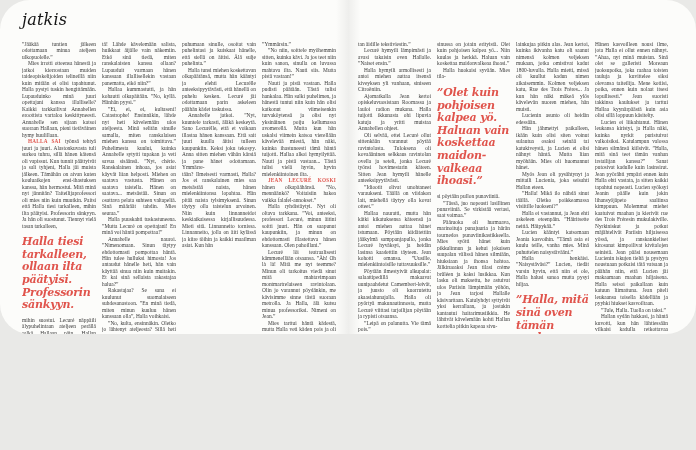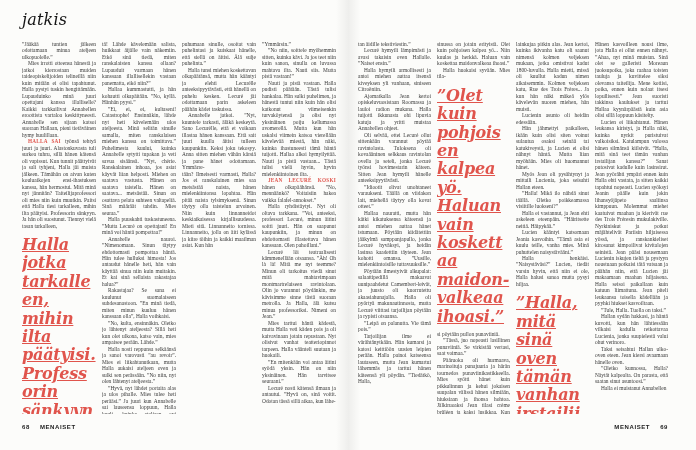--- a/index.html
+++ b/index.html
@@ -1,19 +1,19 @@
 <!DOCTYPE html>
 <html lang="fi" style="--accent: #e0544c;"><head>
 <meta charset="utf-8">
 <style>
   html,body{margin:0;padding:0;background:#e9e9e7;}
   .spread{
-    position:relative;width:696px;height:450px;margin:0 auto;
+    position:relative;width:696px;height:334px;margin:0 auto;
     background:#fcfcfa;overflow:hidden;
-    font-family:"Liberation Serif",serif;color:#333;
+    font-family:"Liberation Serif",serif;color:#333;border-radius:30px;
   }
   .spine{
     position:absolute;left:336px;top:0;width:24px;height:450px;
     background:linear-gradient(90deg,rgba(0,0,0,0) 0%,rgba(0,0,0,0.055) 52%,rgba(0,0,0,0) 100%);
     pointer-events:none;
   }
   .section-title{
     position:absolute;left:22px;top:10px;
     font-family:"DejaVu Serif",serif;font-style:italic;
     font-size:16px;color:#151515;letter-spacing:0.2px;
@@ -26,22 +26,22 @@
     margin:0;font-size:5.4px;line-height:1.2;text-align:justify;
     color:#3a3a3a;hyphens:auto;-webkit-hyphens:auto;overflow-wrap:break-word;
   }
   .para.ind{text-indent:6px;}
   .lead{
     color:var(--accent,#e0544c);font-weight:bold;font-size:5.2px;
     letter-spacing:0.25px;
   }
   .pullquote{
     font-family:"DejaVu Serif",serif;font-style:italic;font-weight:bold;
-    font-size:16px;line-height:1.15;color:var(--accent,#e0544c);
-    margin:7px 0 5px 0;letter-spacing:-0.2px;overflow-wrap:break-word;text-decoration:underline;
+    font-size:11px;line-height:1.15;color:var(--accent,#e0544c);
+    margin:7px 0 5px 0;letter-spacing:-0.2px;overflow-wrap:break-word;
   }
   .footer{
     position:absolute;top:424px;
     font-family:"Liberation Sans",sans-serif;font-size:6px;font-weight:bold;
     letter-spacing:0.6px;color:#1c1c1c;display:flex;gap:10px;align-items:baseline;
   }
   .footer.fl{left:22px;}
   .footer.fr{right:28px;}
 </style>
 </head>
@@ -49,21 +49,21 @@
 
 <div class="spread">
 
   <div class="section-title">jatkis</div>
 
   <div class="cols left">
     <div class="col">
         <p class="para">”Jääkää tuntien jälkeen odottamaan minua ateljeen ulkopuolelle.”</p>
         <p class="para ind">Mies irrotti otteensa hänestä ja jatkoi kierrostaan muiden taideopiskelijoiden telineillä niin kuin mitään ei olisi tapahtunut. Halla pystyi tuskin hengittämään. Lupauduinko minä juuri opettajani kanssa illalliselle? Kaikki tarkkailivat Annabellen eroottista vartaloa keskittyneesti. Annabelle sen sijaan katsoi suoraan Hallaan, pieni tietäväinen hymy huulillaan.</p>
         <p class="para ind"><span class="lead">HALLA SAI </span>työnsä tehtyä juuri ja juuri. Alastonkuvasta tuli surkea tuhru, sillä hänen kätensä oli vapissut. Kun tunnit päättyivät ja sali tyhjeni, Halla jäi muista jälkeen. Tämähän on aivan kuten kouluaikojen ensi-ihastuksen kanssa, hän hermostui. Mitä minä nyt jännitän? Taiteilijaprofessori oli mies niin kuin muutkin. Paitsi että Halla tiesi tarkalleen, mihin ilta päätyisi. Professorin sänkyyn. Ja hän oli suostunut. Tiennyt vielä tasan tarkalleen,</p>
-        <div class="pullquote">Halla jotka tarkalleen, mihin ilta päätyisi. Professorin sänkyyn.</div>
+        <div class="pullquote">Halla tiesi tarkalleen, ollaan ilta päätyisi. Professorin sänkyyn.</div>
         <p class="para">mihin suostui. Lecuré näppäili älypuhelintaan ateljeen perällä selkä Hallaan päin. Hallan vatsassa kiersi, ja hiki valui selkää pitkin. Onneksi hänen oma puhelimensa helähti soimaan.</p>
         <p class="para ind">”Halla, täällä Annabelle. Oletteko jo lähteneet salista?”</p>
         <p class="para ind">Halla madalsi äänensä kuiskaukseksi. ”Ei, odotan Lecurétä, hän on vielä ateljeessa.”</p>
         <p class="para ind">Annabel huusi puhelimeen niin, että Halla pelkäsi Lecurén kuulevan. ”Hulla, älä nyt vain odota hän-</p>
       </div>
     <div class="col">
         <p class="para">tä! Lähde kävelemään salista, huikkaat äijälle vain näkemiin. Etkö sinä tiedä, miten ranskalaisten kanssa ollaan? Lupauduit varmaan hänen kanssaan illallisellekin vastaan panematta, eikö niin?”</p>
         <p class="para ind">Hallaa kummastutti, ja hän kohautti olkapäitään. ”No, kyllä. Hänhän pyysi.”</p>
         <p class="para ind">”Ei, ei, ei, kultaseni! Catastrophe! Ensinnäkin, lähde nyt heti kävelemään ulos ateljeesta. Minä selitän sinulle samalla, miten ranskalaisen miehen kanssa on toimittava.” Puhelimesta kuului, kuinka Annabelle sytytti tupakan ja veti savua sisäänsä. ”Nyt, chérie. Ranskalainen inhoaa, jos asiat käyvät liian helposti. Miehen on saatava vastusta. Hänen on saatava taistella. Hänen on saatava... metsästää. Sinun on osattava pelata suhteen valtapeliä. Sinä määräät tahdin. Mies seuraa.”</p>
         <p class="para ind">Halla puuskahti tuskastuneena. ”Mutta Lecuré on opettajani! En minä voi häntä pompottaa!”</p>

